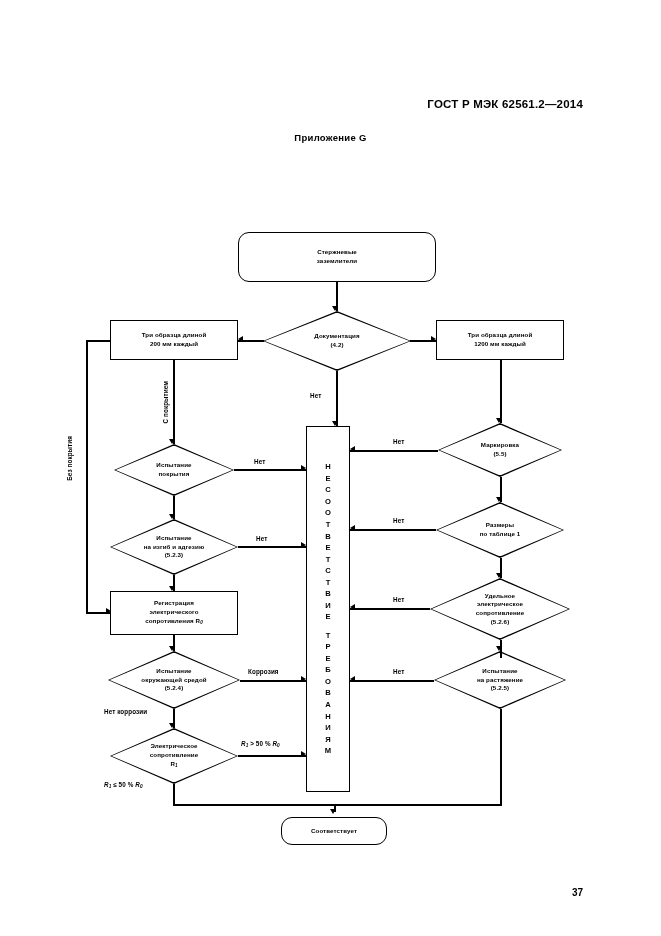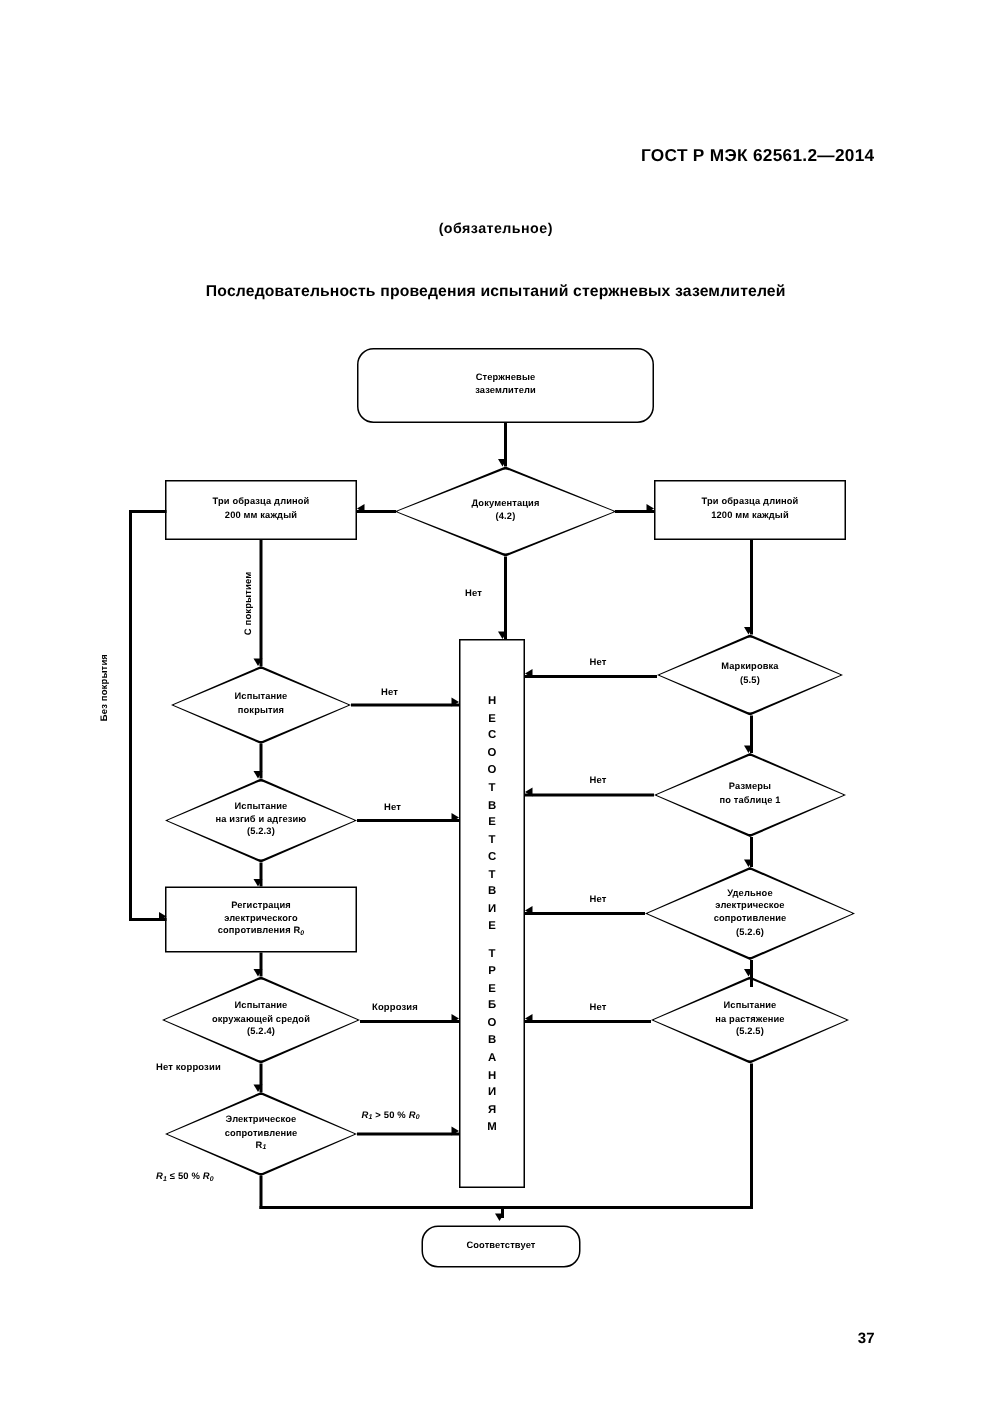--- a/index.html
+++ b/index.html
@@ -185,22 +185,21 @@
 
   sub { font-size: 0.74em; vertical-align: -0.28em; }
   .ital { font-style: italic; }
 </style>
 </head>
 <body>
 
 <div id="page">
 
   <div class="std-title">ГОСТ Р МЭК 62561.2—2014</div>
-  <div class="annex-line annex-2">(обязательное)</div>
-  <div class="chart-title">Последовательность проведения испытаний стержневых заземлителей</div>
+  <div class="annex-line annex-1">Приложение G</div>
   <div class="page-number">37</div>
 
   <div class="node rounded" style="left:238px; top:196px; width:198px; height:50px;">
     <span class="txt">Стержневые<br>заземлители</span>
   </div>
 
   <div class="diamond" style="left:263px; top:275px; width:148px; height:60px;">
     <div class="shape"></div>
     <div class="inner"></div>
     <div class="dtxt">

